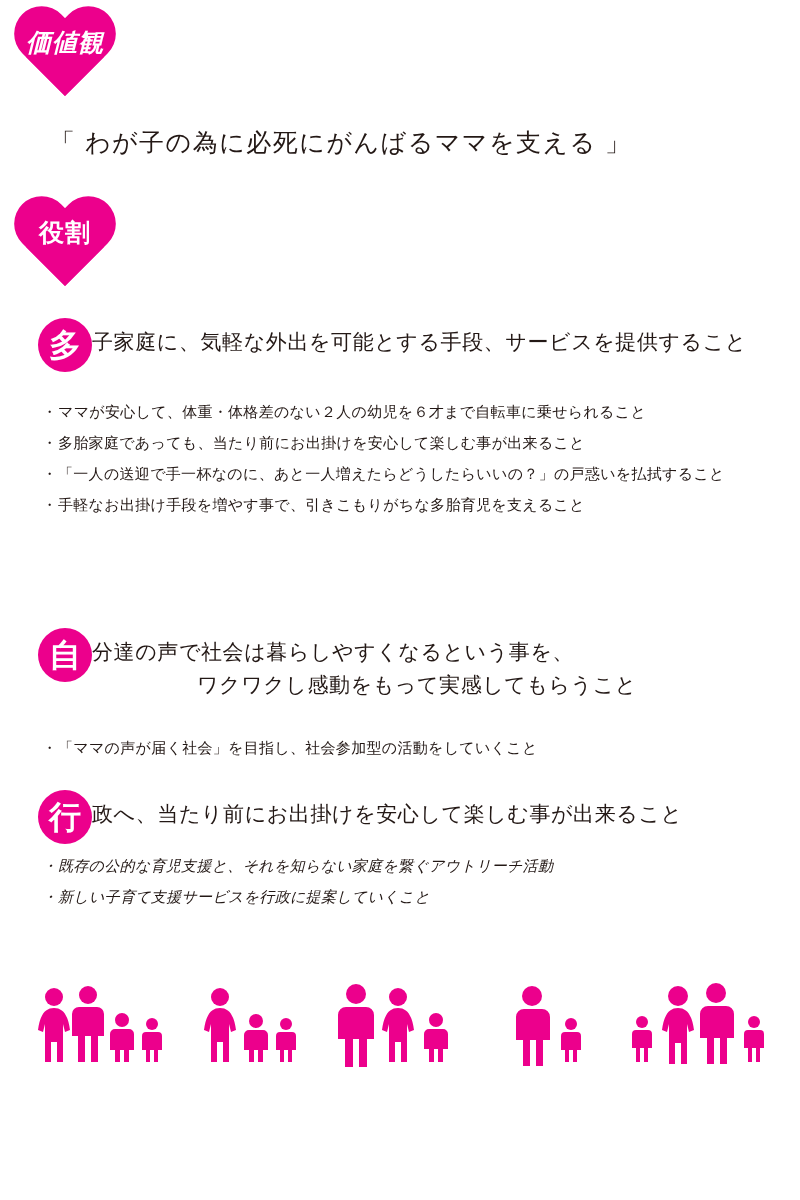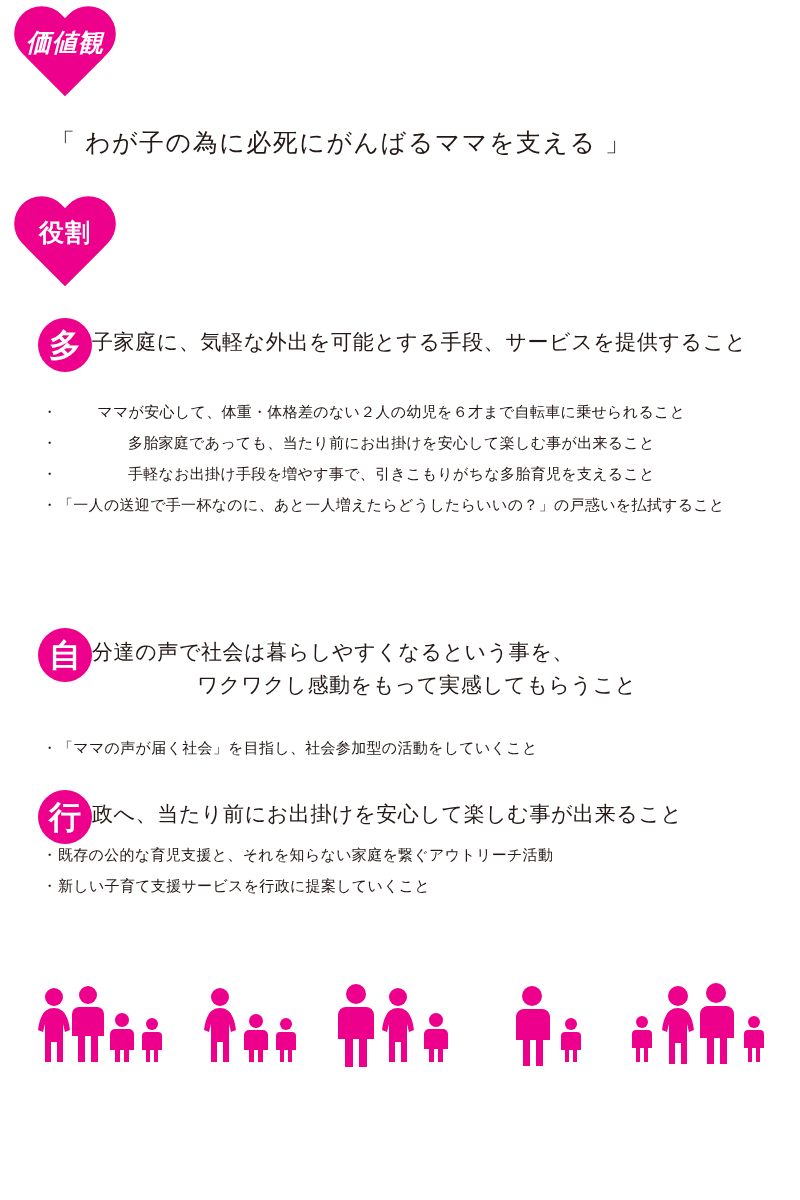--- a/index.html
+++ b/index.html
@@ -114,23 +114,23 @@
     padding-left: 105px;
   }
 
   .bullets {
     margin: 0;
     padding: 0;
     list-style: none;
     position: absolute;
     left: 46px;
   }
-  #bullets-1 { top: 86px; text-align: center; }
+  #bullets-1 { top: 86px; }
   #bullets-2 { top: 112px; }
-  #bullets-3 { top: 57px; }
+  #bullets-3 { top: 68px; font-style: italic; }
 
   .bullets li {
     font-size: 15px;
     line-height: 1;
     letter-spacing: 0.3px;
     color: #231815;
     margin-bottom: 16px;
     padding-left: 12px;
     position: relative;
     white-space: nowrap;
@@ -168,22 +168,22 @@
 </div>
 
 <div class="role-block" id="role-1">
   <div class="role-head">
     <div class="role-circle">多</div>
     <div class="role-title">子家庭に、気軽な外出を可能とする手段、サービスを提供すること</div>
   </div>
   <ul class="bullets" id="bullets-1">
     <li>ママが安心して、体重・体格差のない２人の幼児を６才まで自転車に乗せられること</li>
     <li>多胎家庭であっても、当たり前にお出掛けを安心して楽しむ事が出来ること</li>
+    <li>「一人の送迎で手一杯なのに、あと一人増えたらどうしたらいいの？」の戸惑いを払拭すること</li>
     <li>手軽なお出掛け手段を増やす事で、引きこもりがちな多胎育児を支えること</li>
-    <li>「一人の送迎で手一杯なのに、あと一人増えたらどうしたらいいの？」の戸惑いを払拭すること</li>
   </ul>
 </div>
 
 <div class="role-block" id="role-2">
   <div class="role-head">
     <div class="role-circle">自</div>
     <div class="role-title">
       <span>分達の声で社会は暮らしやすくなるという事を、</span>
       <span class="second-line">ワクワクし感動をもって実感してもらうこと</span>
     </div>

